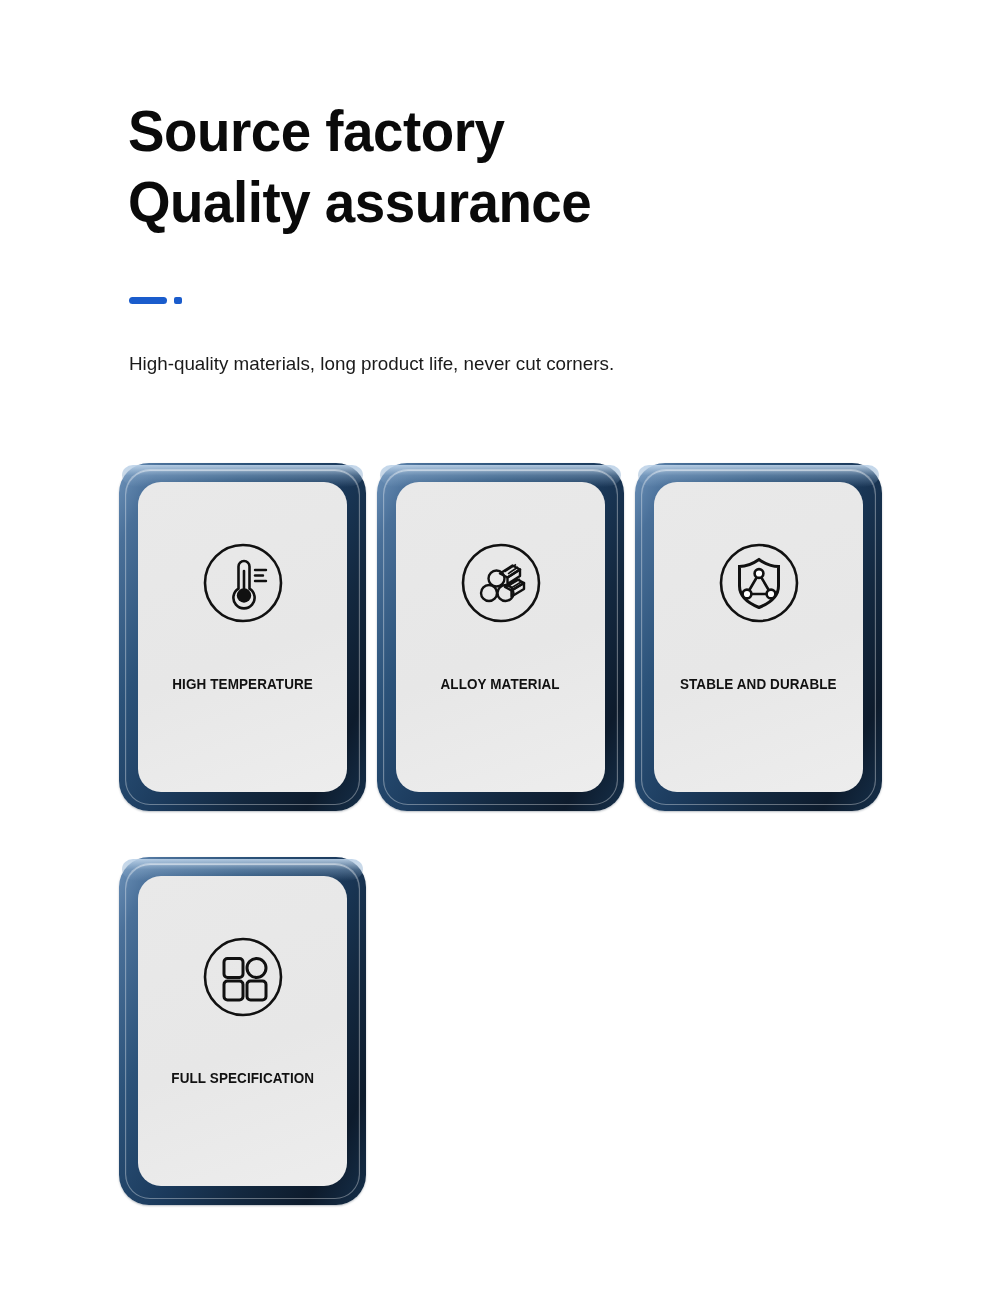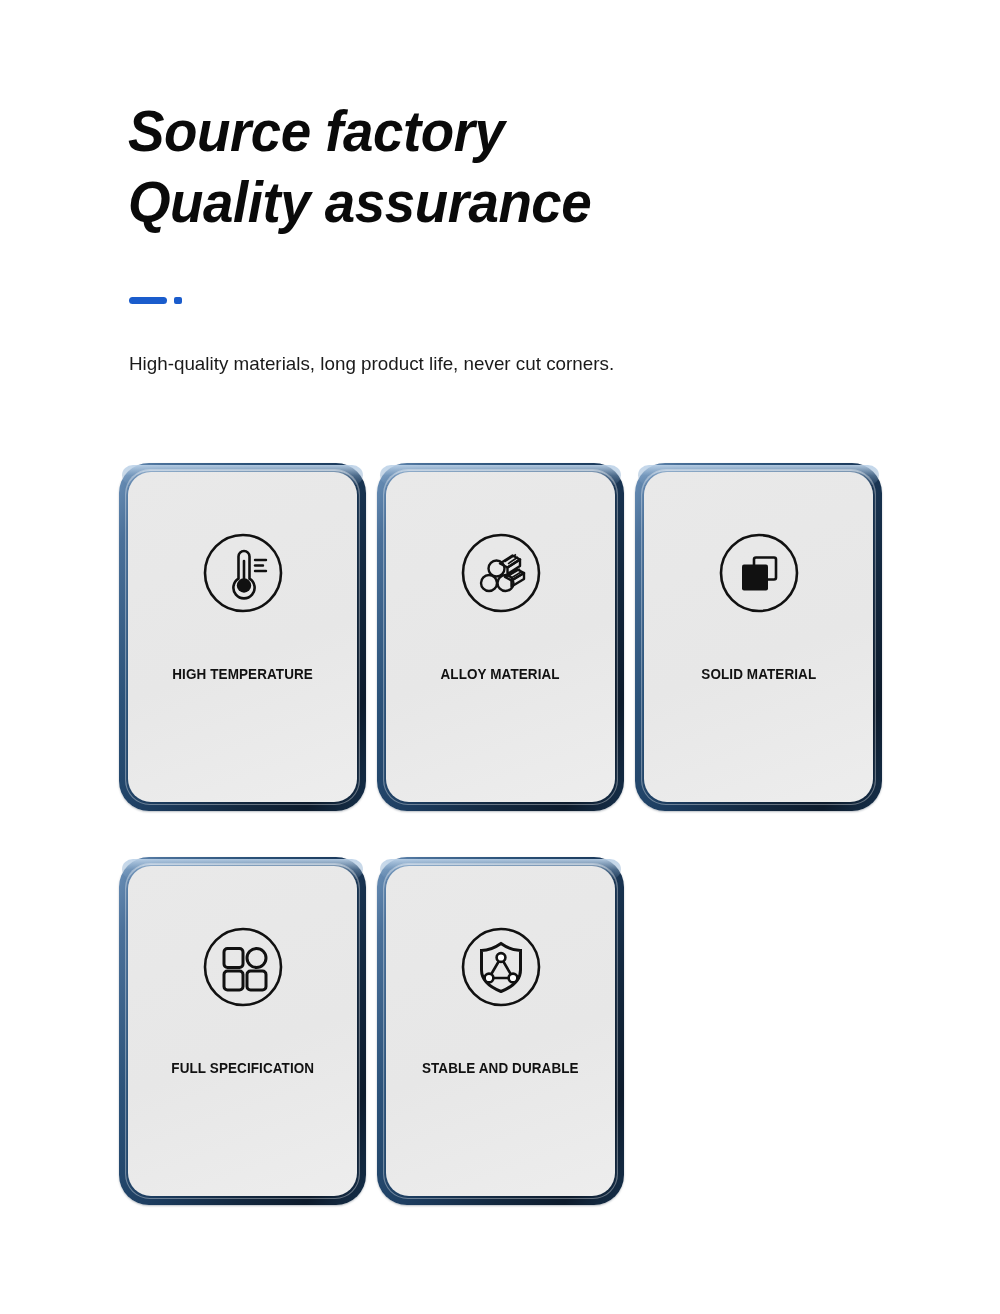--- a/index.html
+++ b/index.html
@@ -22,21 +22,20 @@
     width: 1000px;
     height: 1314px;
   }
 
   
   .header {
     position: absolute;
     left: 128px;
     top: 96px;
     width: 760px;
-    font-style: italic;
   }
   .title {
     font-family: "Liberation Sans", sans-serif;
     font-weight: bold;
     font-size: 57px;
     line-height: 71px;
     letter-spacing: -0.5px;
     color: #0a0a0a;
     margin: 0;
     transform: scaleX(0.96);
@@ -98,21 +97,21 @@
     
     background:
       linear-gradient(118deg,
         #6f94bb 0%,
         #4a7099 10%,
         #2b5279 30%,
         #1b3a5c 52%,
         #13283f 70%,
         #0d1b2c 86%,
         #16304b 100%);
-    padding: 9px;
+    padding: 19px;
     box-sizing: border-box;
     box-shadow: 0 1px 2px rgba(20,35,55,0.30);
   }
   
   .card::before {
     content: "";
     position: absolute;
     left: 3px;
     right: 3px;
     top: 2px;
@@ -226,59 +225,47 @@
               <circle cx="31" cy="53" r="8"></circle>
 
               <circle cx="47.5" cy="53" r="8"></circle>
             </g>
           </svg>
         </div>
         <div class="card-label">ALLOY MATERIAL</div>
       </div>
     </div>
 
-    <div class="card">
-      <div class="card-inner">
-        <div class="icon-wrap">
-          <svg width="86" height="86" viewBox="0 0 86 86">
-            <circle cx="43" cy="43" r="38" fill="none" stroke="#111" stroke-width="2.6"></circle>
-            <rect x="38" y="27.5" width="22" height="22" rx="2" fill="none" stroke="#111" stroke-width="2.6"></rect>
-            <rect x="26" y="34.5" width="26" height="26" rx="2" fill="#111"></rect>
-          </svg>
-        </div>
-        <div class="card-label">SOLID MATERIAL</div>
-      </div>
-    </div>
-
-
-    <div class="card">
-      <div class="card-inner">
-        <div class="icon-wrap">
-          <svg width="86" height="86" viewBox="0 0 86 86">
-            <circle cx="43" cy="43" r="38" fill="none" stroke="#111" stroke-width="2.6"></circle>
-            <rect x="24" y="24.5" width="19" height="19" rx="3.5" fill="none" stroke="#111" stroke-width="3"></rect>
-            <circle cx="56.5" cy="34" r="9.5" fill="none" stroke="#111" stroke-width="3"></circle>
-            <rect x="24" y="47" width="19" height="19" rx="3.5" fill="none" stroke="#111" stroke-width="3"></rect>
-            <rect x="47" y="47" width="19" height="19" rx="3.5" fill="none" stroke="#111" stroke-width="3"></rect>
-          </svg>
-        </div>
-        <div class="card-label">FULL SPECIFICATION</div>
-      </div>
-    </div>
+
 
     <div class="card">
       <div class="card-inner">
         <div class="icon-wrap">
           <svg width="86" height="86" viewBox="0 0 86 86">
             <circle cx="43" cy="43" r="38" fill="none" stroke="#111" stroke-width="2.6"></circle>
             <path d="M23.5 26.5 C32 26.5 38 23 43 19.5 C48 23 54 26.5 62.5 26.5 V46 C62.5 56.5 53 63.5 43 67.5 C33 63.5 23.5 56.5 23.5 46 Z" fill="none" stroke="#111" stroke-width="3"></path>
             <path d="M43 33.5 L55 54 H31 Z" fill="none" stroke="#111" stroke-width="2.6" stroke-linejoin="round"></path>
             <circle cx="43" cy="33.5" r="4.4" fill="#fff" stroke="#111" stroke-width="2.6"></circle>
             <circle cx="31" cy="54" r="4.4" fill="#fff" stroke="#111" stroke-width="2.6"></circle>
             <circle cx="55" cy="54" r="4.4" fill="#fff" stroke="#111" stroke-width="2.6"></circle>
           </svg>
         </div>
         <div class="card-label">STABLE AND DURABLE</div>
       </div>
     </div>
 
+    <div class="card">
+      <div class="card-inner">
+        <div class="icon-wrap">
+          <svg width="86" height="86" viewBox="0 0 86 86">
+            <circle cx="43" cy="43" r="38" fill="none" stroke="#111" stroke-width="2.6"></circle>
+            <rect x="24" y="24.5" width="19" height="19" rx="3.5" fill="none" stroke="#111" stroke-width="3"></rect>
+            <circle cx="56.5" cy="34" r="9.5" fill="none" stroke="#111" stroke-width="3"></circle>
+            <rect x="24" y="47" width="19" height="19" rx="3.5" fill="none" stroke="#111" stroke-width="3"></rect>
+            <rect x="47" y="47" width="19" height="19" rx="3.5" fill="none" stroke="#111" stroke-width="3"></rect>
+          </svg>
+        </div>
+        <div class="card-label">FULL SPECIFICATION</div>
+      </div>
+    </div>
+
   </div>
 </div>
 
 </body></html>

